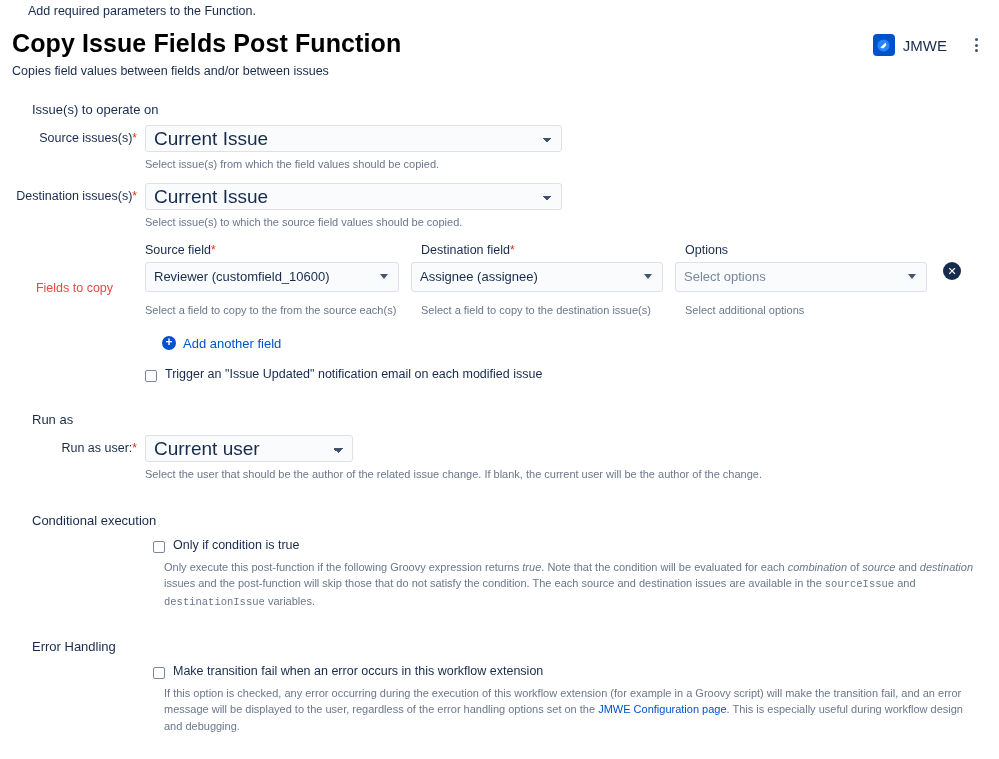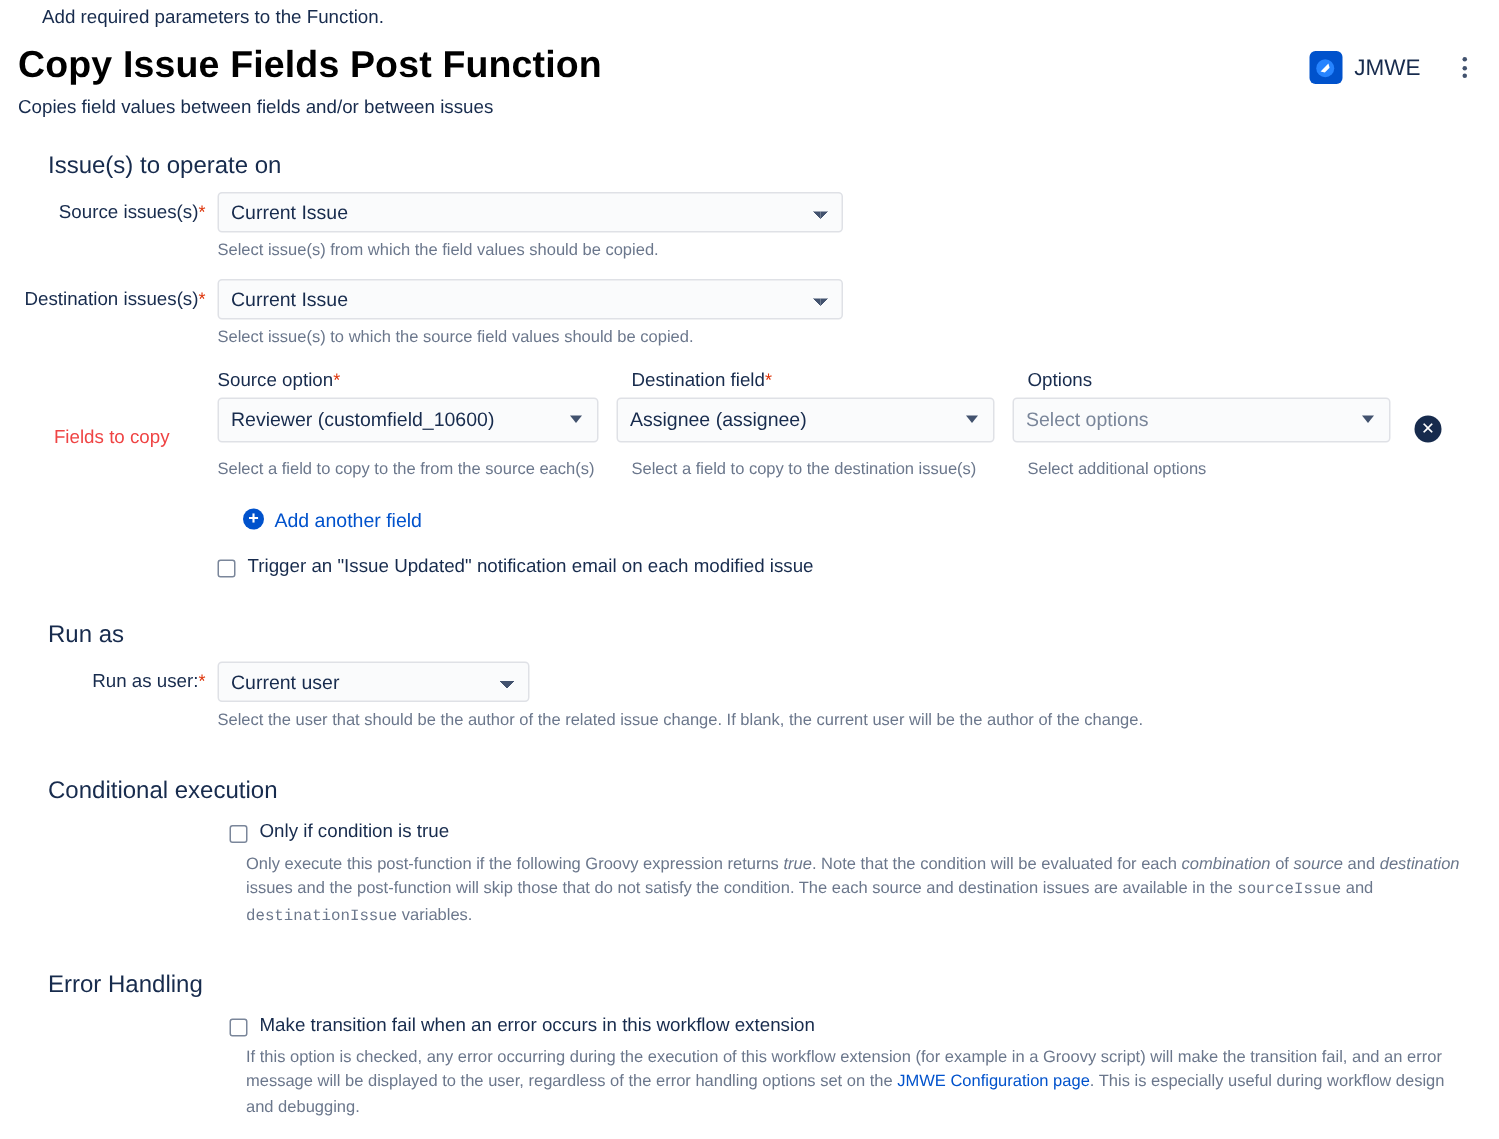--- a/index.html
+++ b/index.html
@@ -66,21 +66,21 @@
     gap: 2.5px;
     cursor: pointer;
   }
   .kebab span {
     width: 3px; height: 3px; border-radius: 50%; background: #42526e; display: block;
   }
   .content {
     padding: 14px 12px 0 12px;
   }
   .section-title {
-    font-size: 16px;
+    font-size: 13px;
     color: #172b4d;
     font-weight: 400;
     margin: 16px 0 8px 20px;
   }
   .section-title.first { margin-top: 10px; }
   .row {
     display: flex;
     align-items: flex-start;
     margin-bottom: 2px;
   }
@@ -93,21 +93,21 @@
     padding-right: 8px;
     line-height: 1.25;
   }
   .req { color: #de350b; font-size: 12px; }
   .field-col { flex: 1; }
   select.jira-select, .fake-select {
     height: 27px;
     border: 1px solid #dfe1e6;
     background: #fafbfc;
     border-radius: 3px;
-    font-size: 13px;
+    font-size: 19px;
     color: #172b4d;
     padding: 0 8px;
     font-family: "Liberation Sans", sans-serif;
     appearance: none;
     -webkit-appearance: none;
     background-image:
       linear-gradient(45deg, transparent 50%, #42526e 50%),
       linear-gradient(135deg, #42526e 50%, transparent 50%);
     background-position:
       calc(100% - 14px) 12px,
@@ -144,21 +144,21 @@
     font-size: 12.5px;
     color: #172b4d;
     margin-bottom: 5px;
   }
   .fg-head div:nth-child(1) { width: 264px; }
   .fg-head div:nth-child(2) { width: 252px; }
   .fg-head div:nth-child(3) { width: 252px; }
   .fg-row {
     display: flex;
     gap: 12px;
-    align-items: flex-end;
+    align-items: flex-start;
   }
   .combo {
     height: 30px;
     border: 1px solid #dfe1e6;
     background: #fafbfc;
     border-radius: 3px;
     font-size: 13px;
     color: #172b4d;
     display: flex;
     align-items: center;
@@ -301,21 +301,21 @@
           <option>Current Issue</option>
         </select>
         <div class="help">Select issue(s) to which the source field values should be copied.</div>
       </div>
     </div>
 
     <div class="fields-block" style="margin-top:12px;">
       <div class="fields-label">Fields to copy</div>
       <div class="fields-grid">
         <div class="fg-head">
-          <div><span>Source option</span><span class="req">*</span></div>
+          <div><span>Source field</span><span class="req">*</span></div>
           <div><span>Destination field</span><span class="req">*</span></div>
           <div>Options</div>
         </div>
         <div class="fg-row">
           <div class="combo c1">
             <span>Reviewer (customfield_10600)</span>
             <span class="caret"></span>
           </div>
           <div class="combo c2">
             <span>Assignee (assignee)</span>

